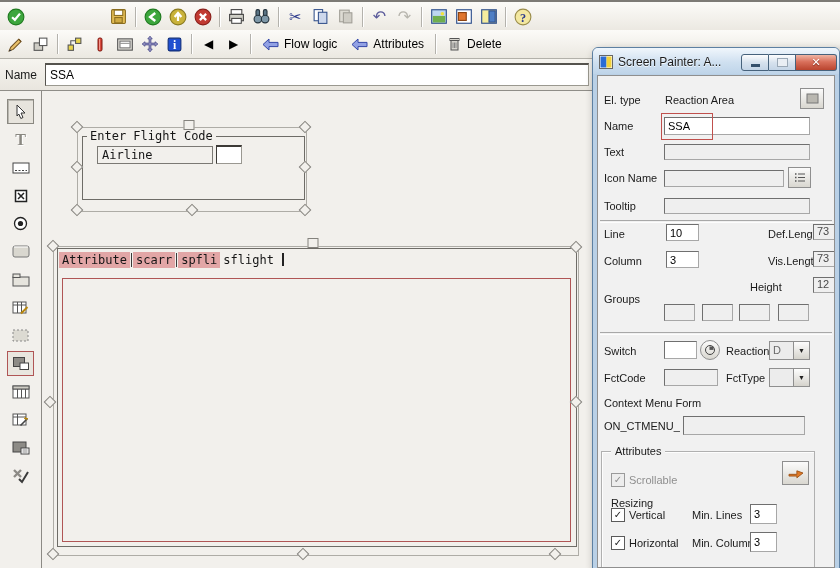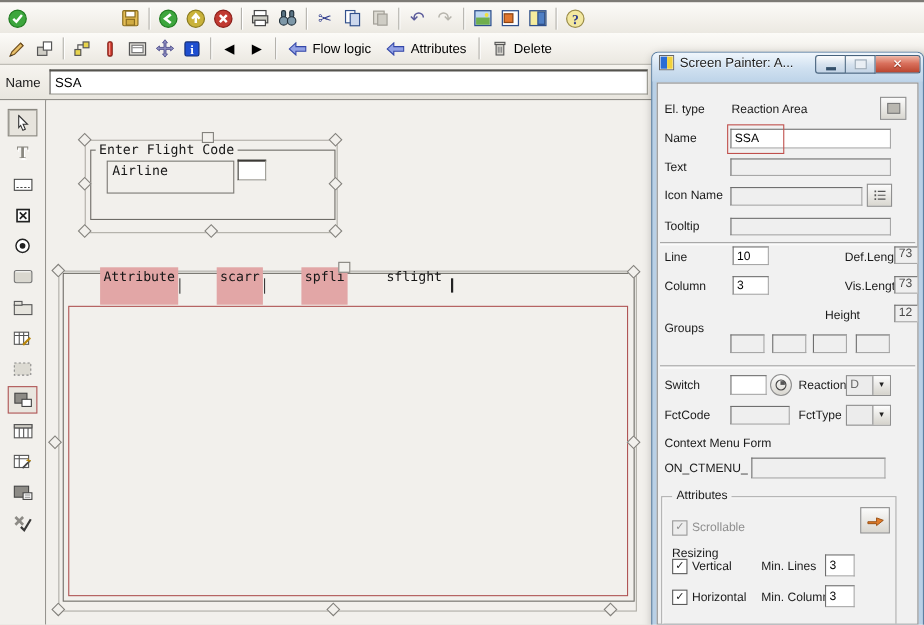--- a/index.html
+++ b/index.html
@@ -37,30 +37,30 @@
   .hd{position:absolute;width:7px;height:7px;background:#f2f0ec;border:1px solid #84827d;
       transform:translate(-50%,-50%) rotate(45deg);}
   .hs{position:absolute;width:9px;height:8px;background:#f2f0ec;border:1px solid #84827d;
       transform:translate(-50%,-50%);}
   .gbox{position:absolute;border:1px solid #6e6c67;}
   .gtitle{position:absolute;background:#f2f0ec;padding:0 3px;}
   .glabel{position:absolute;border:1px solid #7b7974;box-sizing:border-box;padding:1px 0 0 4px;}
   .ginput{position:absolute;background:#fff;border:1px solid #9a9891;border-top:2px solid #3c3a36;
           border-left:1px solid #3c3a36;box-sizing:border-box;}
   .tabsrow{position:absolute;display:flex;align-items:center;height:17px;}
-  .tab{height:34px;line-height:16px;padding:0 3px;margin-left:32px;}
+  .tab{height:16px;line-height:16px;padding:0 3px;}
   .tab.hl{background:var(--tab-highlight,#e2a6a6);}
   .tsep{width:1px;height:14px;background:#3a3a3a;margin:0 1px;}
   .tcursor{width:2px;height:13px;background:#222;margin-left:5px;}
   .redrect{position:absolute;border:1px solid var(--selection-red,#b05555);}
   
   .dialog{position:absolute;left:592px;top:47px;width:246px;height:521px;z-index:20;
           background:#b9d0e6;border:1px solid #5d80a2;border-radius:6px 6px 0 0;
           box-shadow:3px 4px 10px rgba(0,0,0,.4);}
-  .dlg-title{height:24px;display:flex;padding:2px 2px 0 6px;
+  .dlg-title{height:24px;display:flex;align-items:center;padding:2px 2px 0 6px;
              background:linear-gradient(#f0f6fc,#cfe0f0 55%,#bed4e9);border-radius:5px 5px 0 0;}
   .dlg-title-text{margin-left:5px;flex:1;font-size:12px;color:#1c1c1c;text-shadow:0 1px 0 rgba(255,255,255,.8);
                   white-space:nowrap;overflow:hidden;}
   .dlg-btns{display:flex;align-items:flex-start;gap:0;}
   .wbtn{height:17px;border:1px solid #47627c;background:linear-gradient(#fdfdfd,#d7e2ee 50%,#c3d4e6);
         display:flex;align-items:center;justify-content:center;padding:0;cursor:default;}
   .wbtn.min{width:28px;border-radius:3px 0 0 3px;}
   .wbtn.max{width:27px;border-left:none;}
   .wbtn.close{width:41px;border-left:none;border-radius:0 3px 3px 0;
         background:linear-gradient(#efb5a4,var(--close-button,#d9705c) 45%,#b9442e);
@@ -355,21 +355,21 @@
         </svg>
     </button>
   </div>
 
   <div class="mainbg"></div>
   <div class="abs-layer">
 
     <div class="selrect" style="left:77px;top:127px;width:228px;height:83px"></div>
     <div class="gbox" style="left:82px;top:136px;width:221px;height:62px"></div>
     <div class="gtitle mono" style="left:87px;top:129px">Enter Flight Code</div>
-    <div class="glabel mono" style="left:97px;top:146px;width:116px;height:30px">Airline</div>
+    <div class="glabel mono" style="left:97px;top:146px;width:116px;height:18px">Airline</div>
     <div class="ginput" style="left:216px;top:145px;width:26px;height:19px"></div>
     <div class="hs" style="left:189px;top:125px"></div>
     <div class="hd" style="left:77px;top:127px"></div>
     <div class="hd" style="left:305px;top:127px"></div>
     <div class="hd" style="left:77px;top:167px"></div>
     <div class="hd" style="left:305px;top:167px"></div>
     <div class="hd" style="left:77px;top:210px"></div>
     <div class="hd" style="left:192px;top:210px"></div>
     <div class="hd" style="left:305px;top:210px"></div>
 

